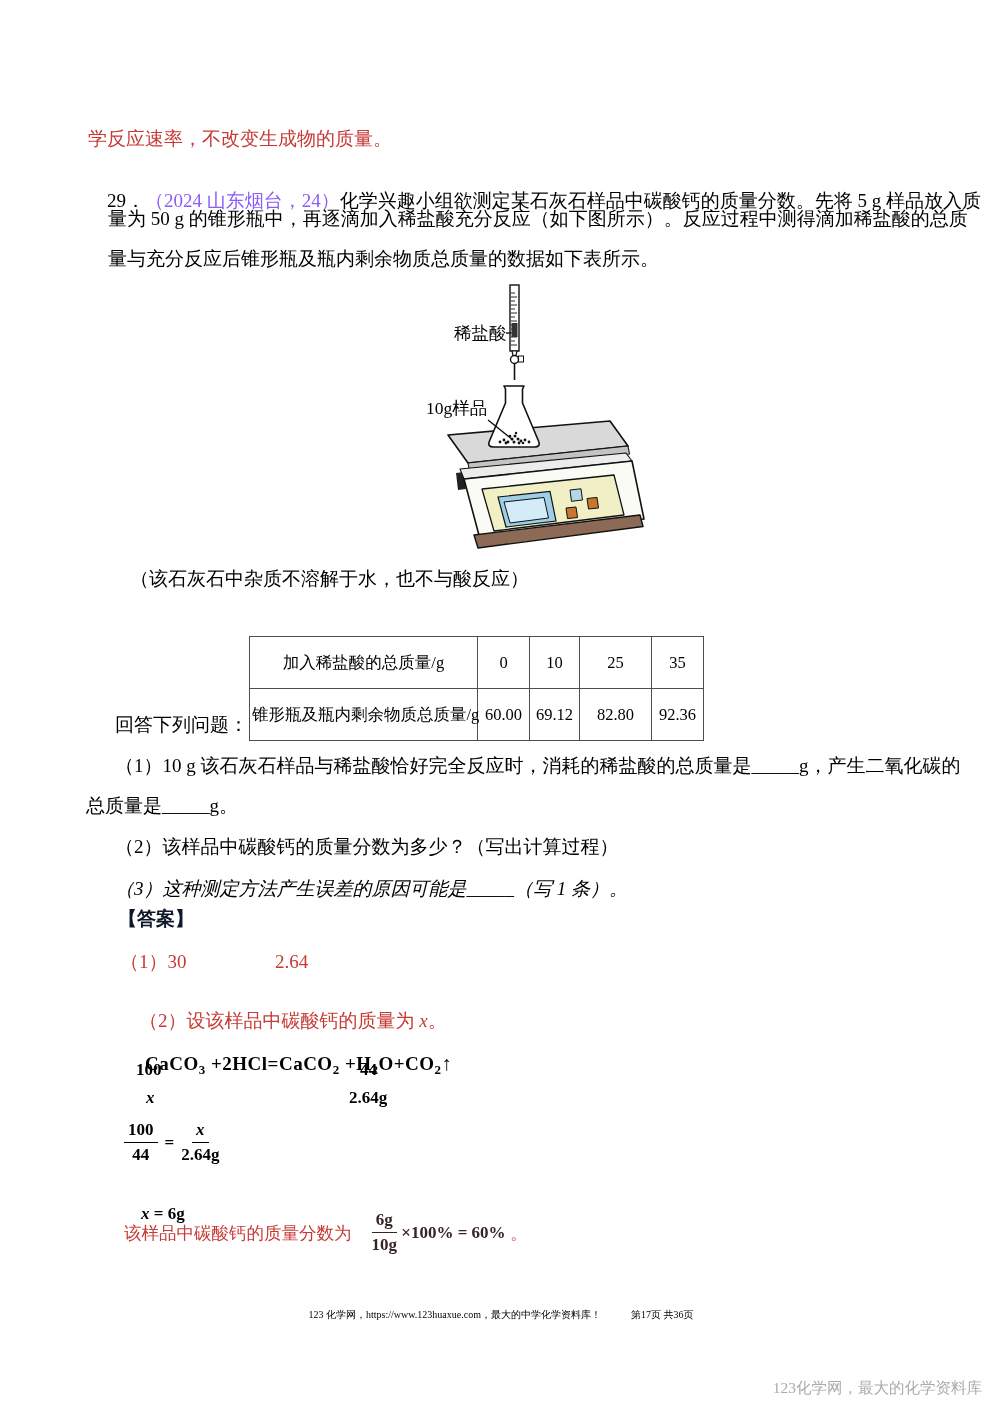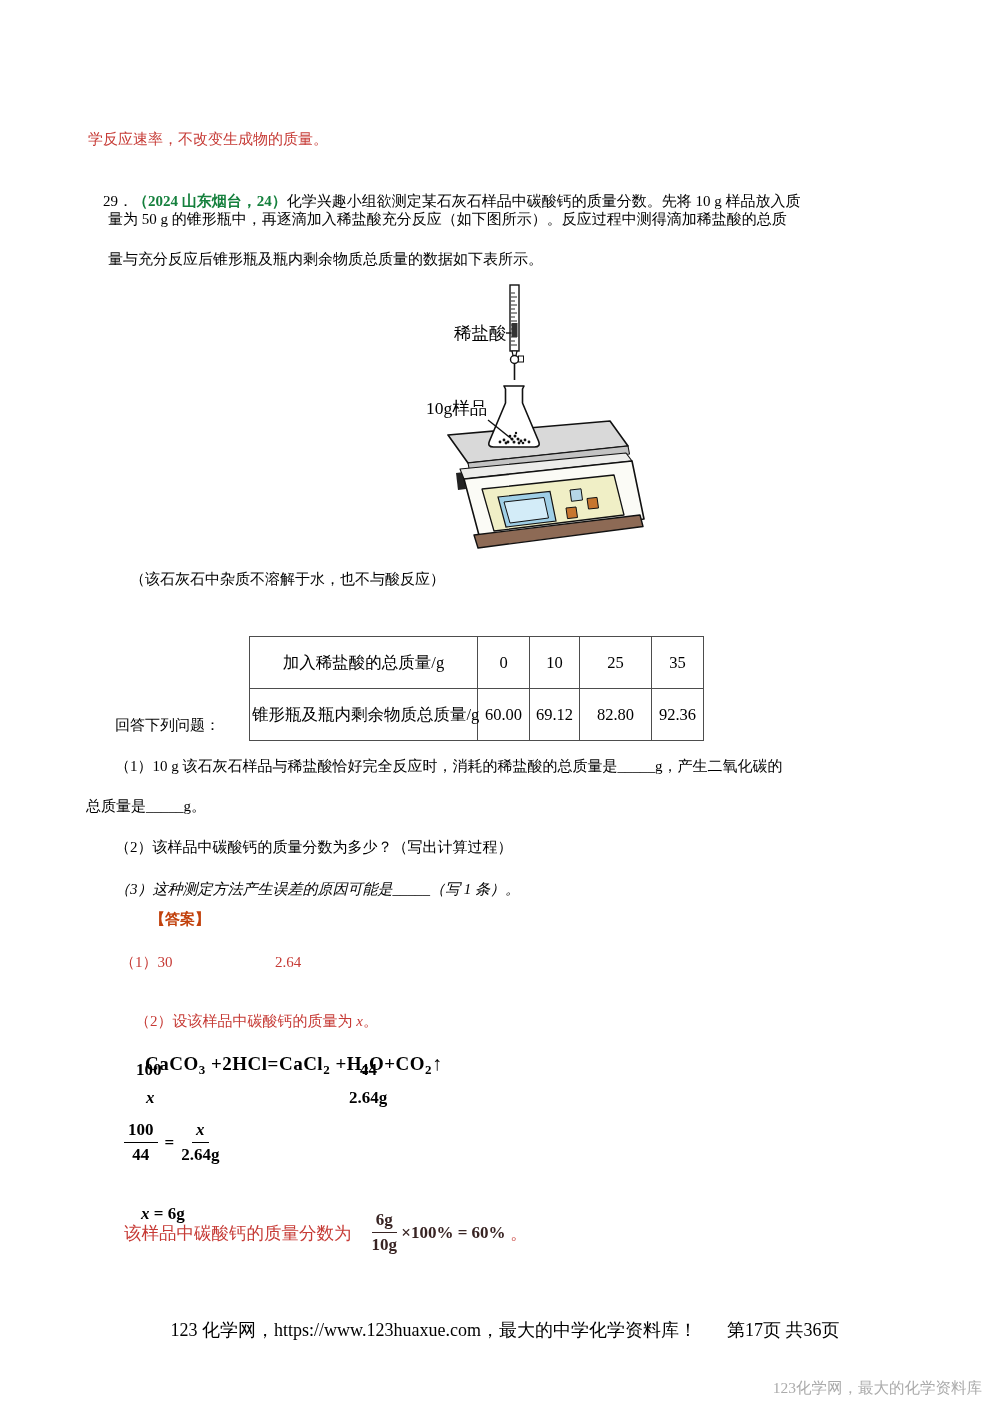--- a/index.html
+++ b/index.html
@@ -1,51 +1,51 @@
 <!DOCTYPE html>
 <html><head>
 <meta charset="utf-8">
 <style>
   * { margin:0; padding:0; box-sizing:border-box; }
   body { background:#fff; font-family:"Liberation Serif","DejaVu Serif",serif; color:#000; }
   .page { position:relative; width:992px; height:1403px; background:#ffffff; overflow:hidden; }
   .abs { position:absolute; white-space:pre; }
-  .t { font-size:15px; line-height:22px; }
+  .t { font-size:19px; line-height:22px; }
   .red { color:#c63a35; }
-  .darkred { color:#c2410c; font-weight:bold;margin-left:32px; }
-  .blue { color:#15803d; font-weight:bold; }
+  .darkred { color:#0f172a; font-weight:bold; }
+  .blue { color:#8b5cf6; font-weight:normal; }
   .var { font-style:italic; }
   .math { font-weight:bold; font-size:17px; }
   .eqline { font-weight:bold; font-size:19px; letter-spacing:0.5px; white-space:pre; }
   .eqline sub { font-size:13px; vertical-align:-4px; }
   .arrow { font-size:20px; }
   
   table.datatable { border-collapse:collapse; table-layout:fixed; width:433px;margin-left:7px; }
   table.datatable td { border:1px solid #4d4d4d; text-align:center; vertical-align:middle;
                        font-size:16.5px; height:52px; padding:0 2px; }
   
   .frac { display:inline-flex; flex-direction:column; align-items:center; vertical-align:middle; }
   .frac .num { display:block; border-bottom:1.6px solid currentColor; padding:0 4px 2px; text-align:center; }
   .frac .den { display:block; padding-top:2px; }
   .ratio { display:flex; align-items:center; gap:7px; font-weight:bold; font-size:17px; }
   .finalline { display:flex; align-items:center; font-size:17.5px; }
   .finalmath { color:#382423; font-weight:bold; font-size:17px; }
-  .footer { width:992px; text-align:center; font-size:18px; }
+  .footer { width:992px; text-align:center; font-size:10px; }
   .footer .fpage { margin-left:30px; }
   .watermark { color:#ababab; font-size:15.5px; }
 </style>
 </head>
 <body>
 
 <div class="page">
 
   <div class="abs t red" style="left:88px; top:128px;">学反应速率，不改变生成物的质量。</div>
 
   <div class="abs t" style="left:88px; top:168px;">
-    <span>29．</span><span class="blue">（2024 山东烟台，24）</span><span>化学兴趣小组欲测定某石灰石样品中碳酸钙的质量分数。先将 10 g 样品放入质</span>
+    <span>29．</span><span class="blue">（2024 山东烟台，24）</span><span>化学兴趣小组欲测定某石灰石样品中碳酸钙的质量分数。先将 5 g 样品放入质</span>
   </div>
   <div class="abs t" style="left:108px; top:208px;">量为 50 g 的锥形瓶中，再逐滴加入稀盐酸充分反应（如下图所示）。反应过程中测得滴加稀盐酸的总质</div>
   <div class="abs t" style="left:108px; top:248px;">量与充分反应后锥形瓶及瓶内剩余物质总质量的数据如下表所示。</div>
 
   <svg class="abs" style="left:420px; top:283px;" width="250" height="270" viewBox="0 0 250 270">
 
     <g>
       <rect x="90" y="2" width="9" height="66" fill="#ffffff" stroke="#111" stroke-width="1.4"></rect>
       <path d="M91 10h4 M91 14h6 M91 18h4 M91 22h6 M91 26h4 M91 30h6 M91 34h4 M91 38h6 M91 42h4 M91 46h6 M91 50h4 M91 54h6 M91 58h4 M91 62h6" stroke="#111" stroke-width="0.9" fill="none"></path>
       <rect x="91.5" y="40" width="6" height="14" fill="#333"></rect>
@@ -130,21 +130,21 @@
   <div class="abs t" style="left:115px; top:878px;font-style:italic;">（3）这种测定方法产生误差的原因可能是_____（写 1 条）。</div>
 
   <div class="abs t darkred" style="left:118px; top:908px;">【答案】</div>
   <div class="abs t red" style="left:120px; top:951px;">（1）30</div>
   <div class="abs t red" style="left:275px; top:951px;">2.64</div>
   <div class="abs t red" style="left:120px; top:988px;text-align:center;">
     <span>（2）设该样品中碳酸钙的质量为 </span><span class="var">x</span><span>。</span>
   </div>
 
   <div class="abs eqline" style="left:124px; top:1030px;">
-    <span>CaCO</span><sub>3</sub><span> +2HCl=CaCl</span><sub>2</sub><span> +H</span><sub>2</sub><span>O+CO</span><sub>2</sub><span class="arrow">↑</span>
+    <span>CaCO</span><sub>3</sub><span> +2HCl=CaCO</span><sub>2</sub><span> +H</span><sub>2</sub><span>O+CO</span><sub>2</sub><span class="arrow">↑</span>
   </div>
   <div class="abs math" style="left:136px; top:1060px;">100</div>
   <div class="abs math" style="left:360px; top:1060px;">44</div>
   <div class="abs math var" style="left:146px; top:1088px;">x</div>
   <div class="abs math" style="left:349px; top:1088px;">2.64g</div>
 
   <div class="abs ratio" style="left:124px; top:1120px;">
     <span class="frac">
       <span class="num">100</span>
       <span class="den">44</span>

